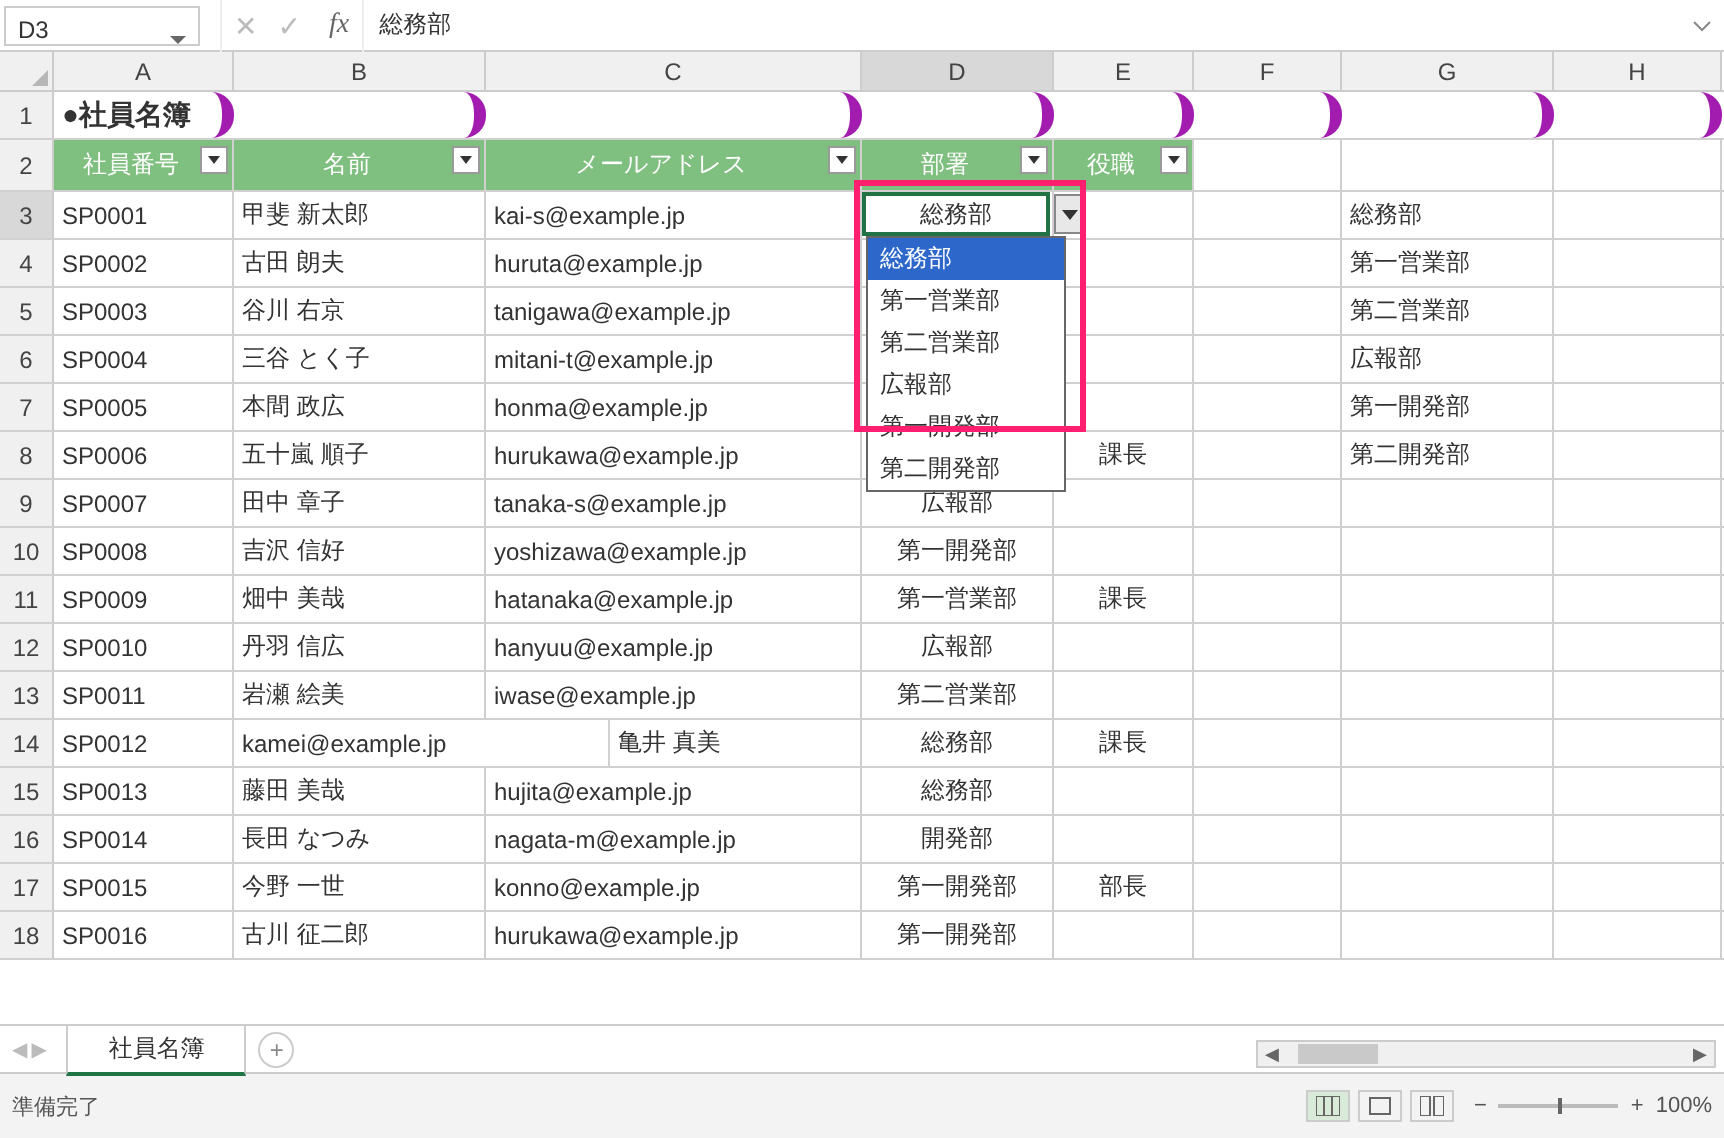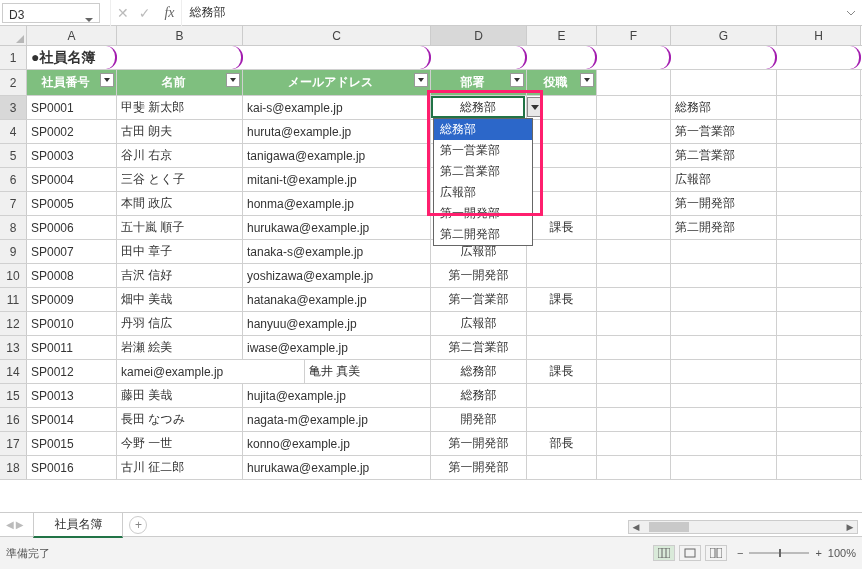--- a/index.html
+++ b/index.html
@@ -32,23 +32,23 @@
   .row { display:flex; height: 24px; border-bottom:1px solid #d0d0d0; }
   .row-h { width:27px; background:#f0f0f0; border-right:1px solid #ccc; display:flex; align-items:center; justify-content:center; color:#444; font-size:12px;}
   .row-h.active { background:#d8d8d8; }
   .cell { border-right:1px solid #d0d0d0; display:flex; align-items:center; padding:0 4px; font-size:12px; overflow:hidden; white-space:nowrap; }
   .cell.a{width:90px;} .cell.b{width:126px;} .cell.c{width:188px;}
   .cell.d{width:96px;} .cell.e{width:70px;} .cell.f{width:74px;}
   .cell.g{width:106px;} .cell.h{width:84px;}
   .cell.center { justify-content:center; }
 
   .row.title .cell.a { font-weight:bold; font-size:14px; }
-  .row.title .cell { border-right:2px solid #a21caf;border-radius:11px; }
-
-  .row.header .cell { background:#7fbf7f; color:#fff; font-weight:bold; justify-content:center; position:relative; padding-right:16px;}
+  .row.title .cell { border-right:6px solid #a21caf;border-radius:11px; }
+
+  .row.header .cell { background:#7fbf7f; color:#fff; font-weight:normal; justify-content:center; position:relative; padding-right:16px;}
   .row.header .cell.no-filter { padding-right:4px; }
   .row.header .cell.f, .row.header .cell.g, .row.header .cell.h { background:#fff; color:#333; font-weight:normal; padding-right:4px;}
   .filter-btn { position:absolute; right:2px; top:3px; width:14px;height:14px; background:#fff; border:1px solid #999; display:flex; align-items:center; justify-content:center; }
   .filter-btn::after { content:""; width:0;height:0;border-left:3px solid transparent;border-right:3px solid transparent;border-top:4px solid #333;}
 
   
   .dv-cell { border:2px solid #217346; background:#fff; padding:0 2px; }
   .dv-btn { position:absolute; width:16px; height:20px; background:#e8e8e8; border:1px solid #888; display:flex; align-items:center; justify-content:center; }
   .dv-btn::after { content:""; width:0;height:0;border-left:4px solid transparent;border-right:4px solid transparent;border-top:5px solid #333;}
   .dropdown-list { position:absolute; background:#fff; border:1px solid #666; font-size:12px; z-index:5; min-width:100px; }

